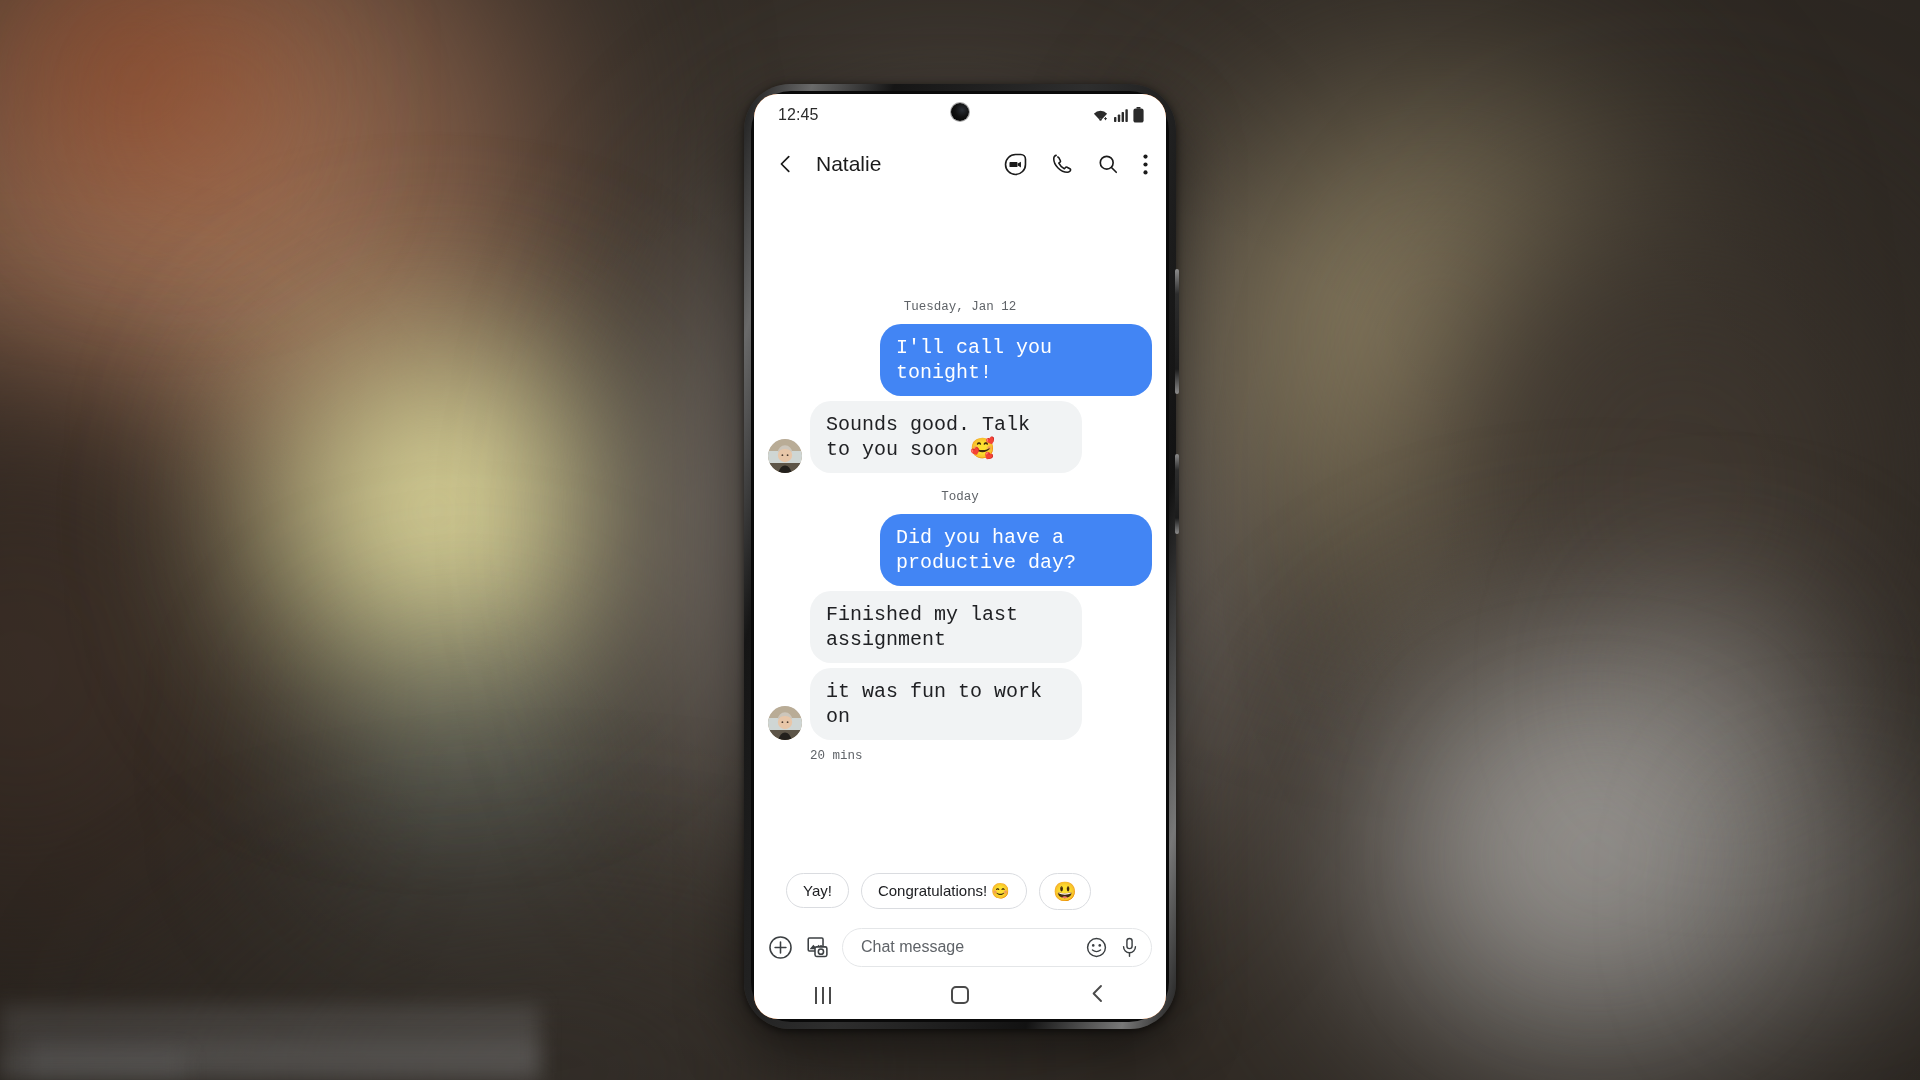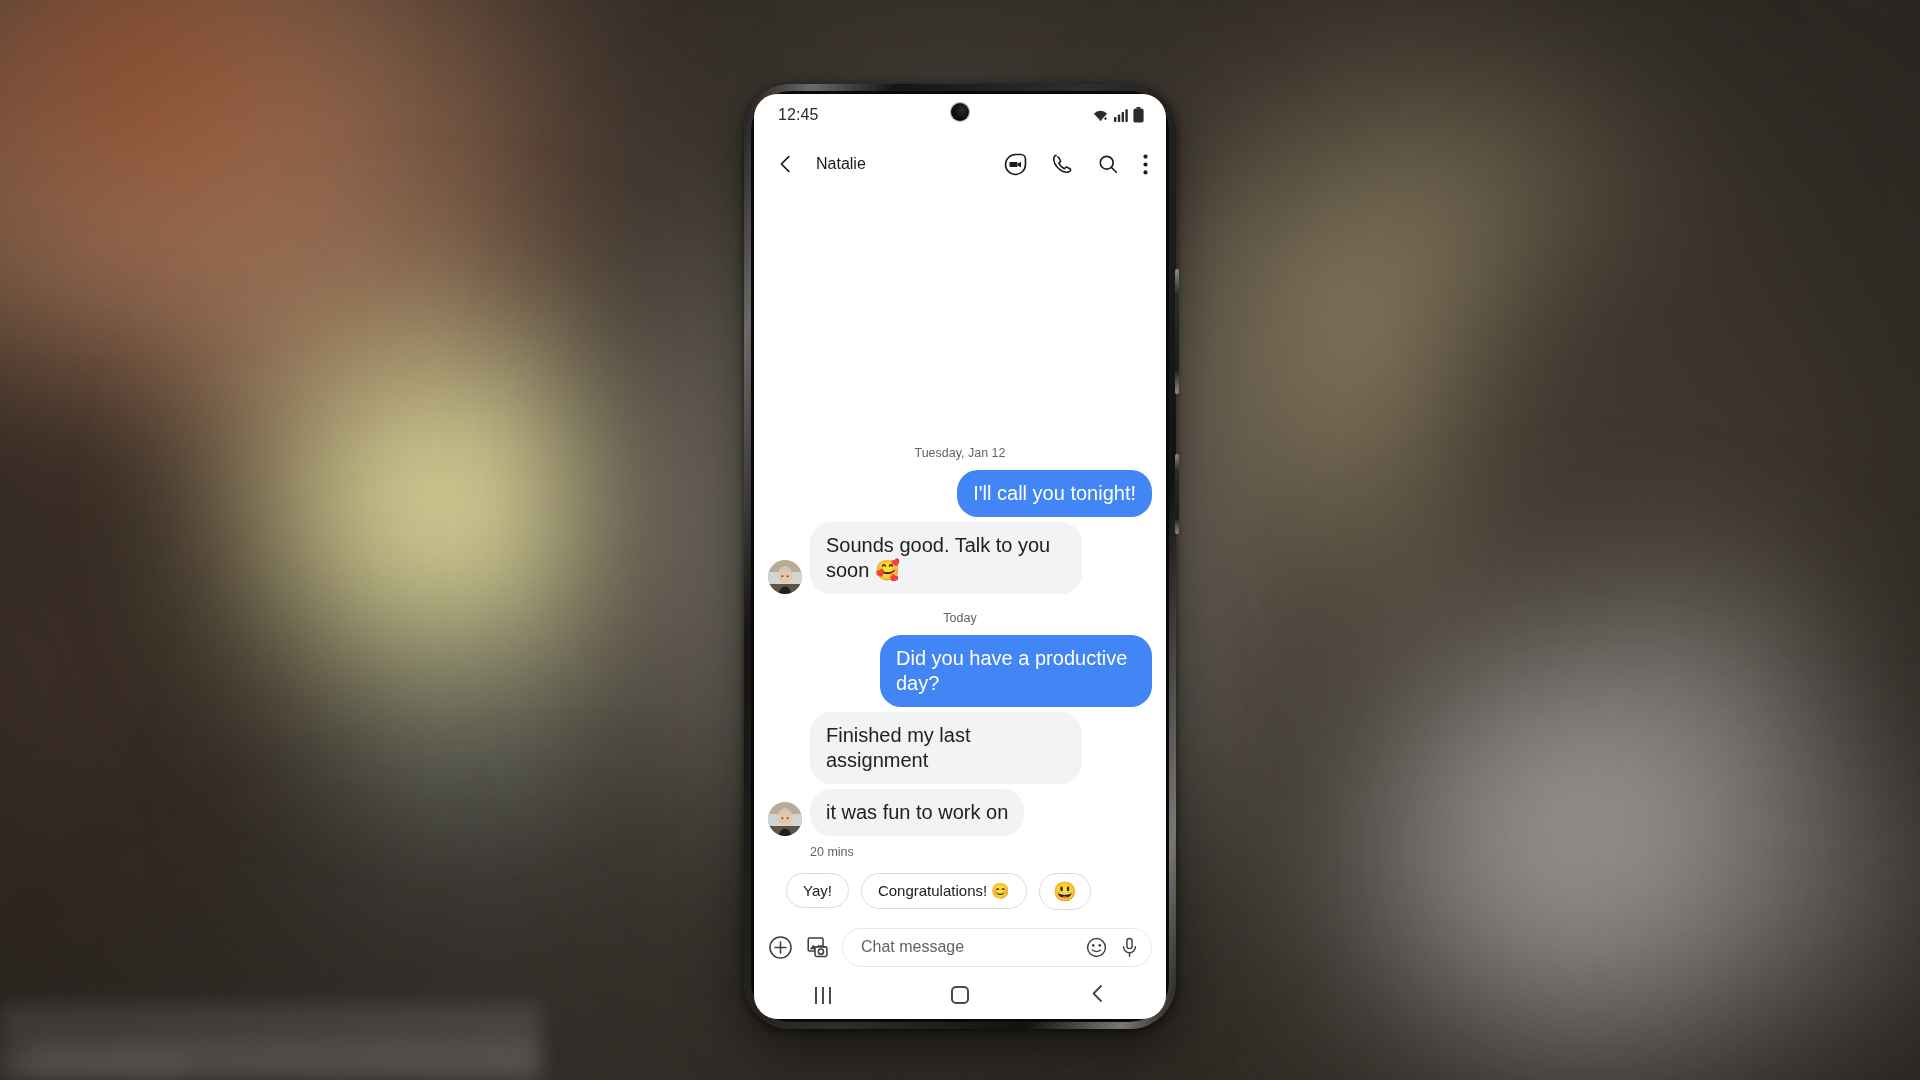--- a/index.html
+++ b/index.html
@@ -183,43 +183,44 @@
   
   #appbar {
     flex: 0 0 56px;
     display: flex;
     align-items: center;
     padding: 0 16px 0 14px;
     background: #fff;
   }
   #back-arrow { width: 36px; display: flex; justify-content: center; cursor: pointer; }
   #contact-name {
-    font-size: 16px;
+    font-size: 21px;
     color: #1b1b1b;
     margin-left: 12px;
     flex: 0 0 auto;
   }
   #appbar-actions {
     margin-left: auto;
     display: flex;
     align-items: center;
     gap: 24px;
     padding-right: 2px;
   }
   .appbar-icon { cursor: pointer; display: flex; align-items: center; }
 
   
   #conversation {
     flex: 1 1 auto;
     display: flex;
     flex-direction: column;
-    justify-content: flex-end;
+    justify-content: center;
     padding: 0 14px 4px 14px;
     overflow: hidden;
     background: #fff;
+    font-family: Liberation Mono, monospace;
   }
   .day-sep {
     text-align: center;
     font-size: 12.5px;
     color: #5f6368;
     margin: 12px 0 10px;
   }
   .row { display: flex; align-items: flex-end; margin-bottom: 5px; }
   .row.out { justify-content: flex-end; }
   .row.in  { justify-content: flex-start; }

